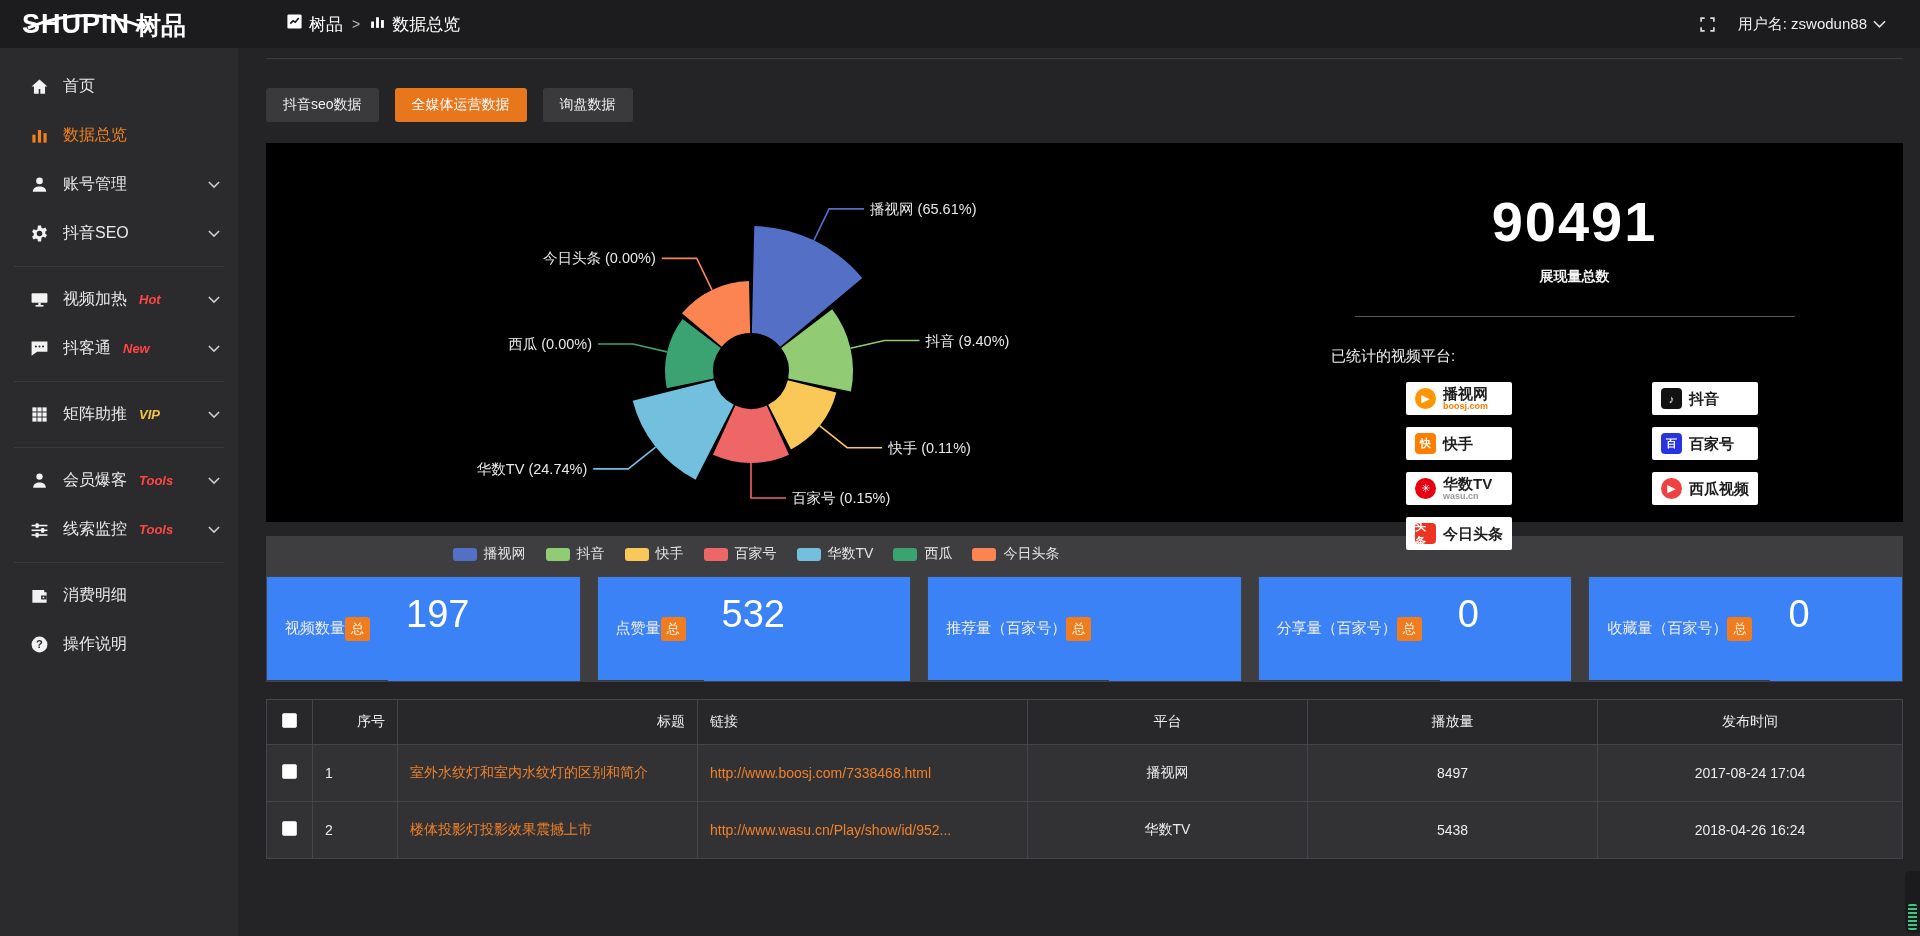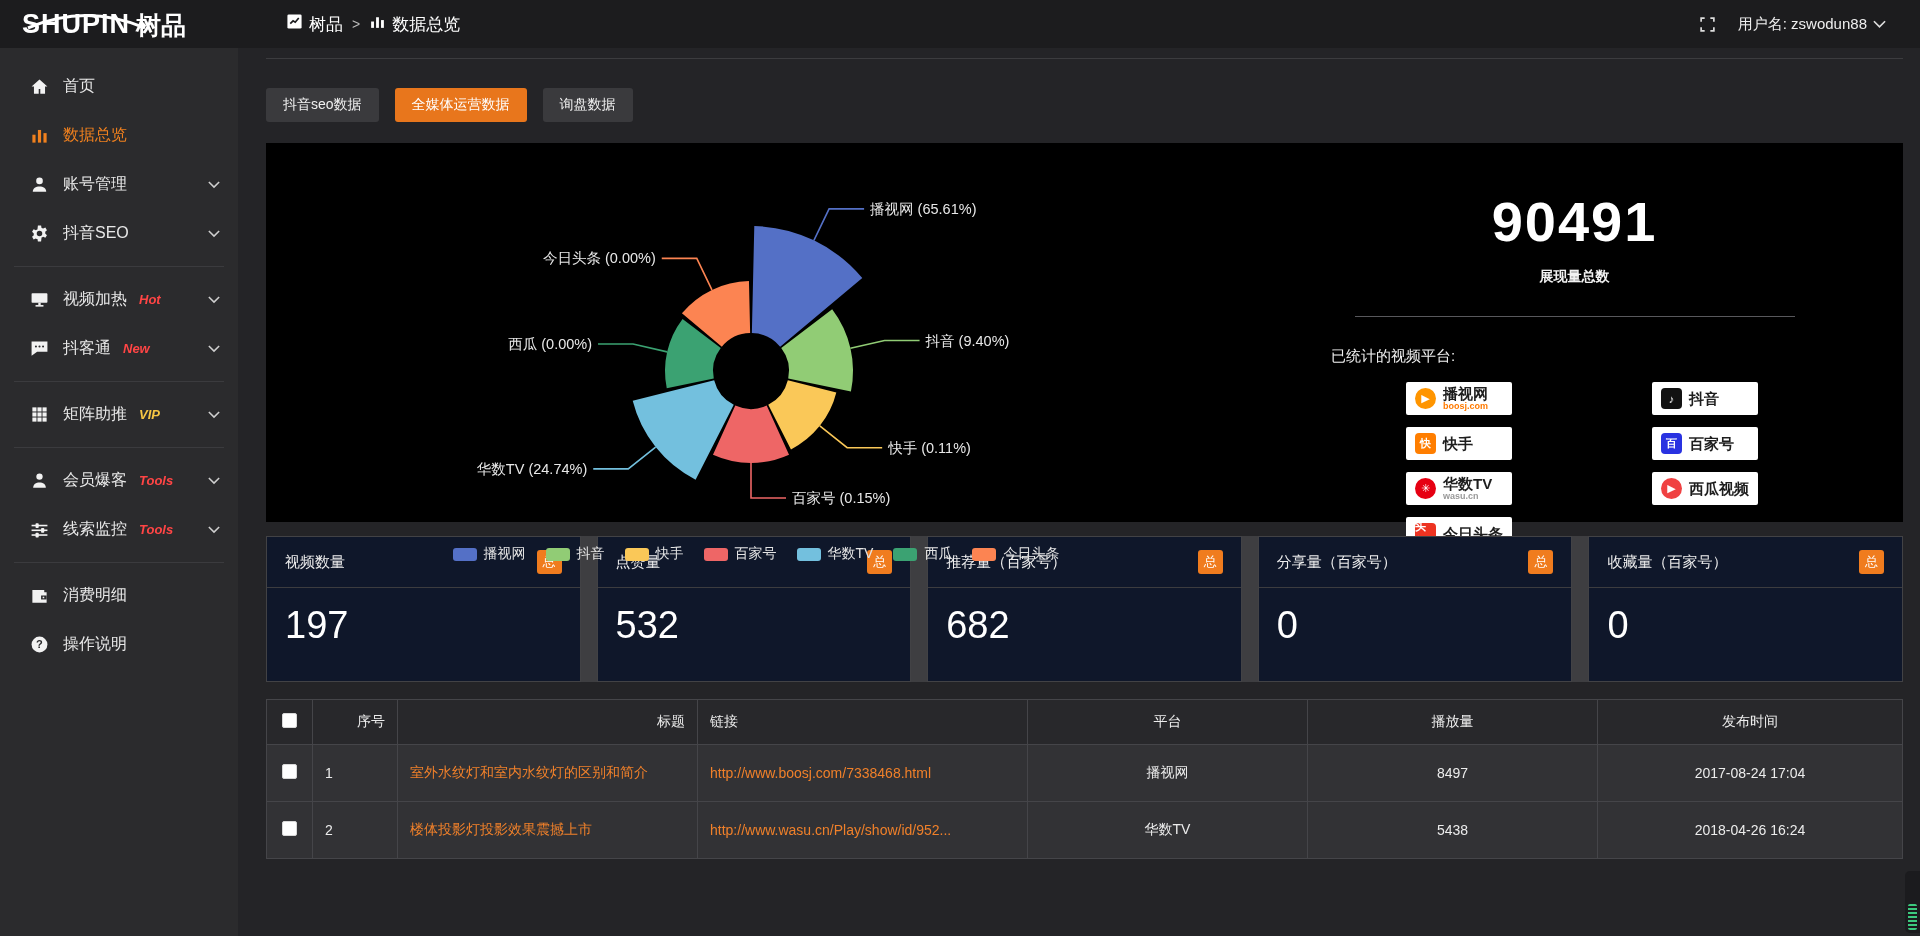--- a/index.html
+++ b/index.html
@@ -58,21 +58,21 @@
   .plat-glyph { width:21px; height:21px; display:flex; align-items:center; justify-content:center;
     color:#fff; font-size:11px; font-weight:bold; flex:none; }
   .plat-glyph.circle { border-radius:50%; }
   .plat-glyph.square { border-radius:4px; }
   .plat-text { display:flex; flex-direction:column; line-height:1.05; }
   .plat-name { color:#1e1e1e; font-size:15px; font-weight:bold; white-space:nowrap; }
   .plat-sub { font-size:9px; font-weight:bold; }
 
   
   .cards { margin-top:14px; height:146px; background:#3e3e41; display:flex; gap:16px; }
-  .card { flex:1; background:#0f172a; border:1px solid #424245; display:flex; flex-direction:column; }
+  .card { flex:1; background:#3b82f6; border:1px solid #424245; display:flex; flex-direction:row;margin-top:40px; }
   .card-head { display:flex; align-items:center; justify-content:space-between; padding:13px 18px;
     border-bottom:1px solid #3c3c3f; }
   .card-label { font-size:15px; color:#eee; }
   .card-badge { background:#f07c1e; color:#fff; font-size:13px; padding:3px 6px; border-radius:3px; }
   .card-value { padding:16px 18px; font-size:38px; color:#fff; }
 
   
   .table-wrap { margin-top:17px; background:#3e3e41; }
   table { width:100%; border-collapse:collapse; font-size:14px; }
   th, td { border:1px solid #454549; padding:0 12px; height:45px; color:#ececec; font-weight:normal; }
@@ -435,21 +435,20 @@
           <span class="card-label">点赞量</span>
           <span class="card-badge">总</span>
         </div>
         <div class="card-value">532</div>
       </div>
       <div class="card">
         <div class="card-head">
           <span class="card-label">推荐量（百家号）</span>
           <span class="card-badge">总</span>
         </div>
-        <div class="card-value">682</div>
       </div>
       <div class="card">
         <div class="card-head">
           <span class="card-label">分享量（百家号）</span>
           <span class="card-badge">总</span>
         </div>
         <div class="card-value">0</div>
       </div>
       <div class="card">
         <div class="card-head">

